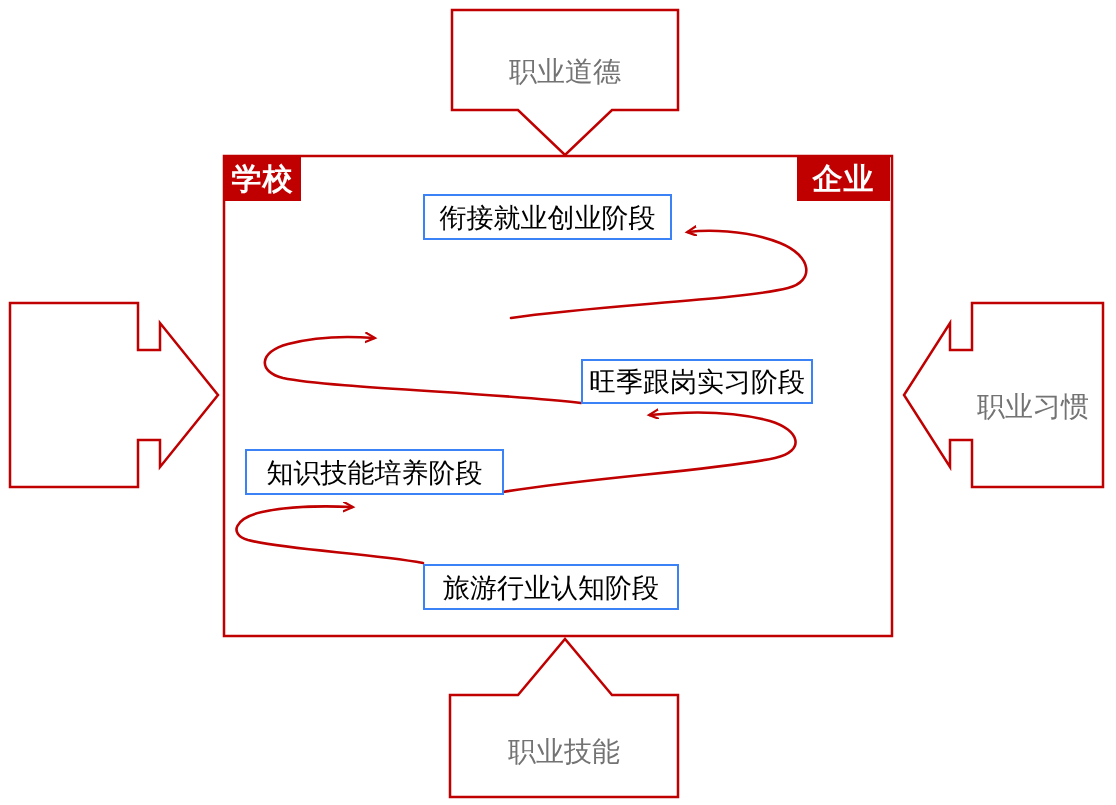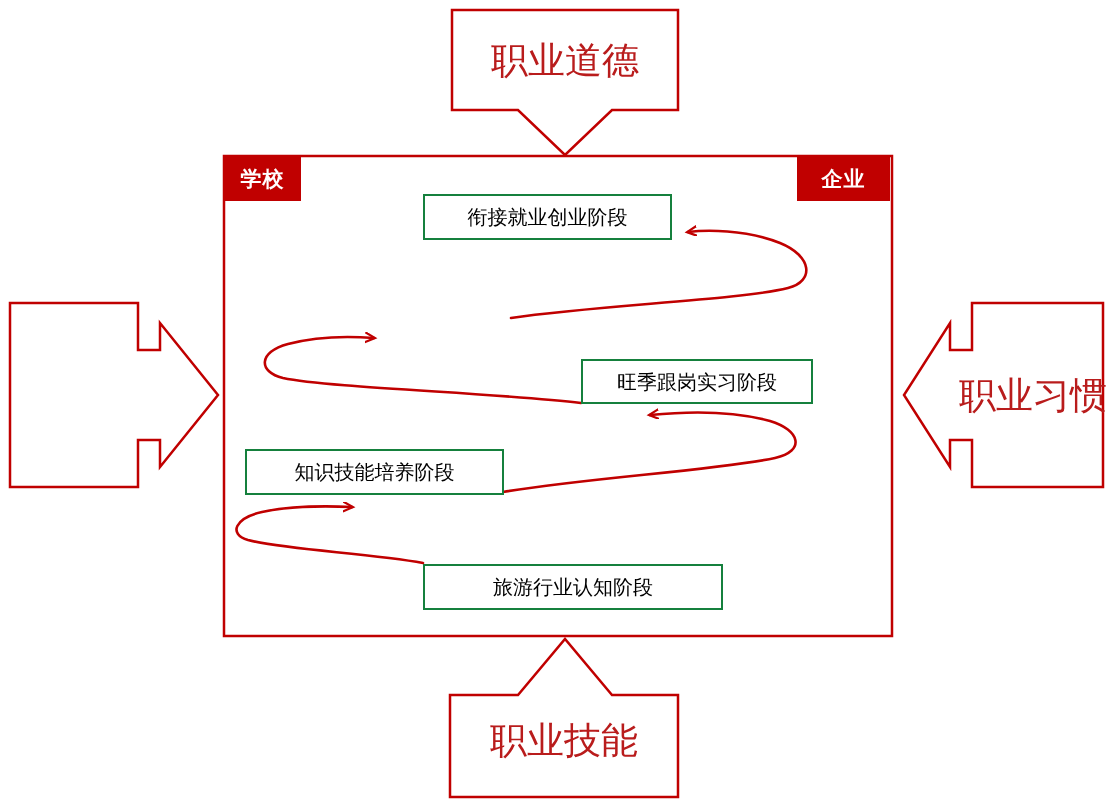--- a/index.html
+++ b/index.html
@@ -25,58 +25,59 @@
     position: absolute;
     left: 0;
     top: 0;
     width: 1116px;
     height: 805px;
     overflow: visible;
   }
   
   .stage-box {
     position: absolute;
-    border: 2px solid #15803d;
+    border: 2px solid #3b82f6;
     background: #ffffff;
     box-sizing: border-box;
     display: flex;
     align-items: center;
     justify-content: center;
     color: #000000;
-    font-size: 20px;
+    font-size: 27px;
     line-height: 1;
     letter-spacing: 0px;
     white-space: nowrap;
     z-index: 6;
   }
   
   .corner-label {
     position: absolute;
     background: #C00000;
     color: #ffffff;
     font-weight: bold;
-    font-size: 21px;
+    font-size: 30px;
     display: flex;
     align-items: center;
     justify-content: center;
     white-space: nowrap;
     z-index: 8;
     letter-spacing: 1px;
   }
   
   .arrow-text {
     position: absolute;
-    color: #b91c1c;
-    font-size: 37px;
+    color: #737373;
+    font-size: 28px;
     line-height: 1;
     white-space: nowrap;
     z-index: 5;
     display: flex;
     align-items: center;
     justify-content: center;
+    margin-top: 12px;
   }
 </style>
 </head>
 <body>
 
 <div id="canvas">
 
   <svg class="layer-svg" viewBox="0 0 1116 805">
     <defs>
       <marker id="ah" markerWidth="14" markerHeight="14" refX="9" refY="5" orient="auto" markerUnits="userSpaceOnUse">
@@ -114,15 +115,15 @@
 
   <div class="corner-label" style="left:797px; top:157px; width:93px; height:44px;">企业</div>
 
   <div class="stage-box" style="left:423px; top:194px; width:249px; height:46px;">衔接就业创业阶段</div>
 
 
   <div class="stage-box" style="left:581px; top:359px; width:232px; height:45px;">旺季跟岗实习阶段</div>
 
   <div class="stage-box" style="left:245px; top:449px; width:259px; height:46px;">知识技能培养阶段</div>
 
-  <div class="stage-box" style="left:423px; top:564px; width:300px; height:46px;">旅游行业认知阶段</div>
+  <div class="stage-box" style="left:423px; top:564px; width:256px; height:46px;">旅游行业认知阶段</div>
 
 </div>
 
 </body></html>

